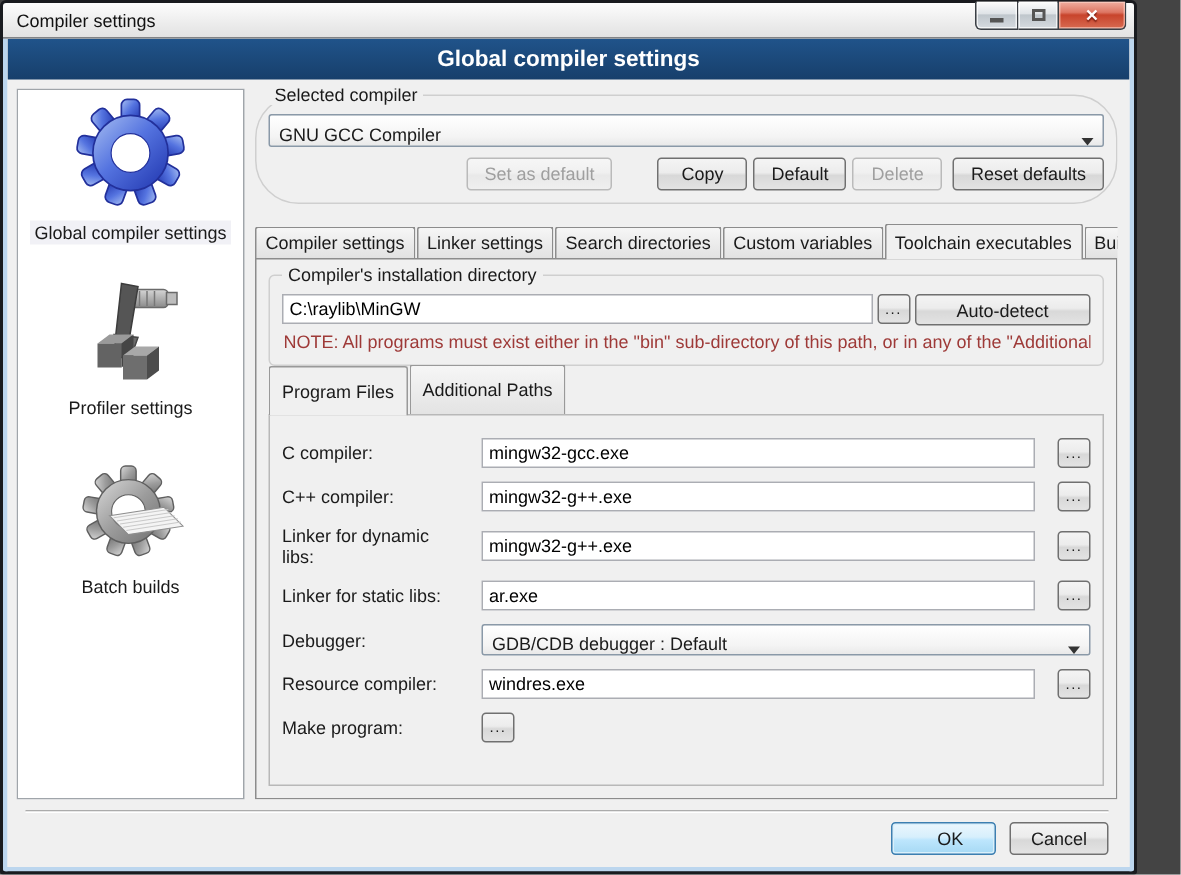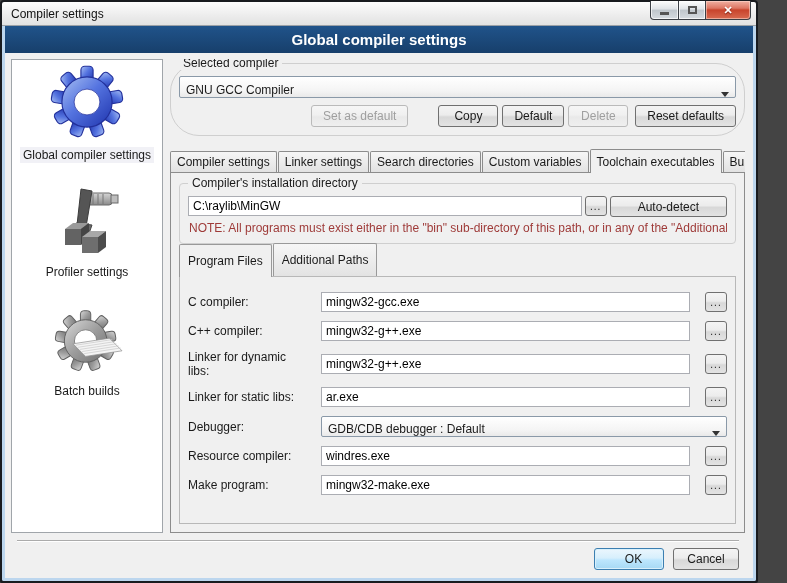--- a/index.html
+++ b/index.html
@@ -276,21 +276,20 @@
               </div>
 
               <div class="frow">
                 <span class="flabel">Resource compiler:</span>
                 <input class="textfield" value="windres.exe" style="">
                 <div class="browse">...</div>
               </div>
 
               <div class="frow">
                 <span class="flabel">Make program:</span>
-                <input class="textfield" value="mingw32-make.exe" style="">
                 <div class="browse">...</div>
               </div>
 
             </div>
           </div>
         </div>
       </div>
 
       <div class="separator"></div>
       <div class="footer">

